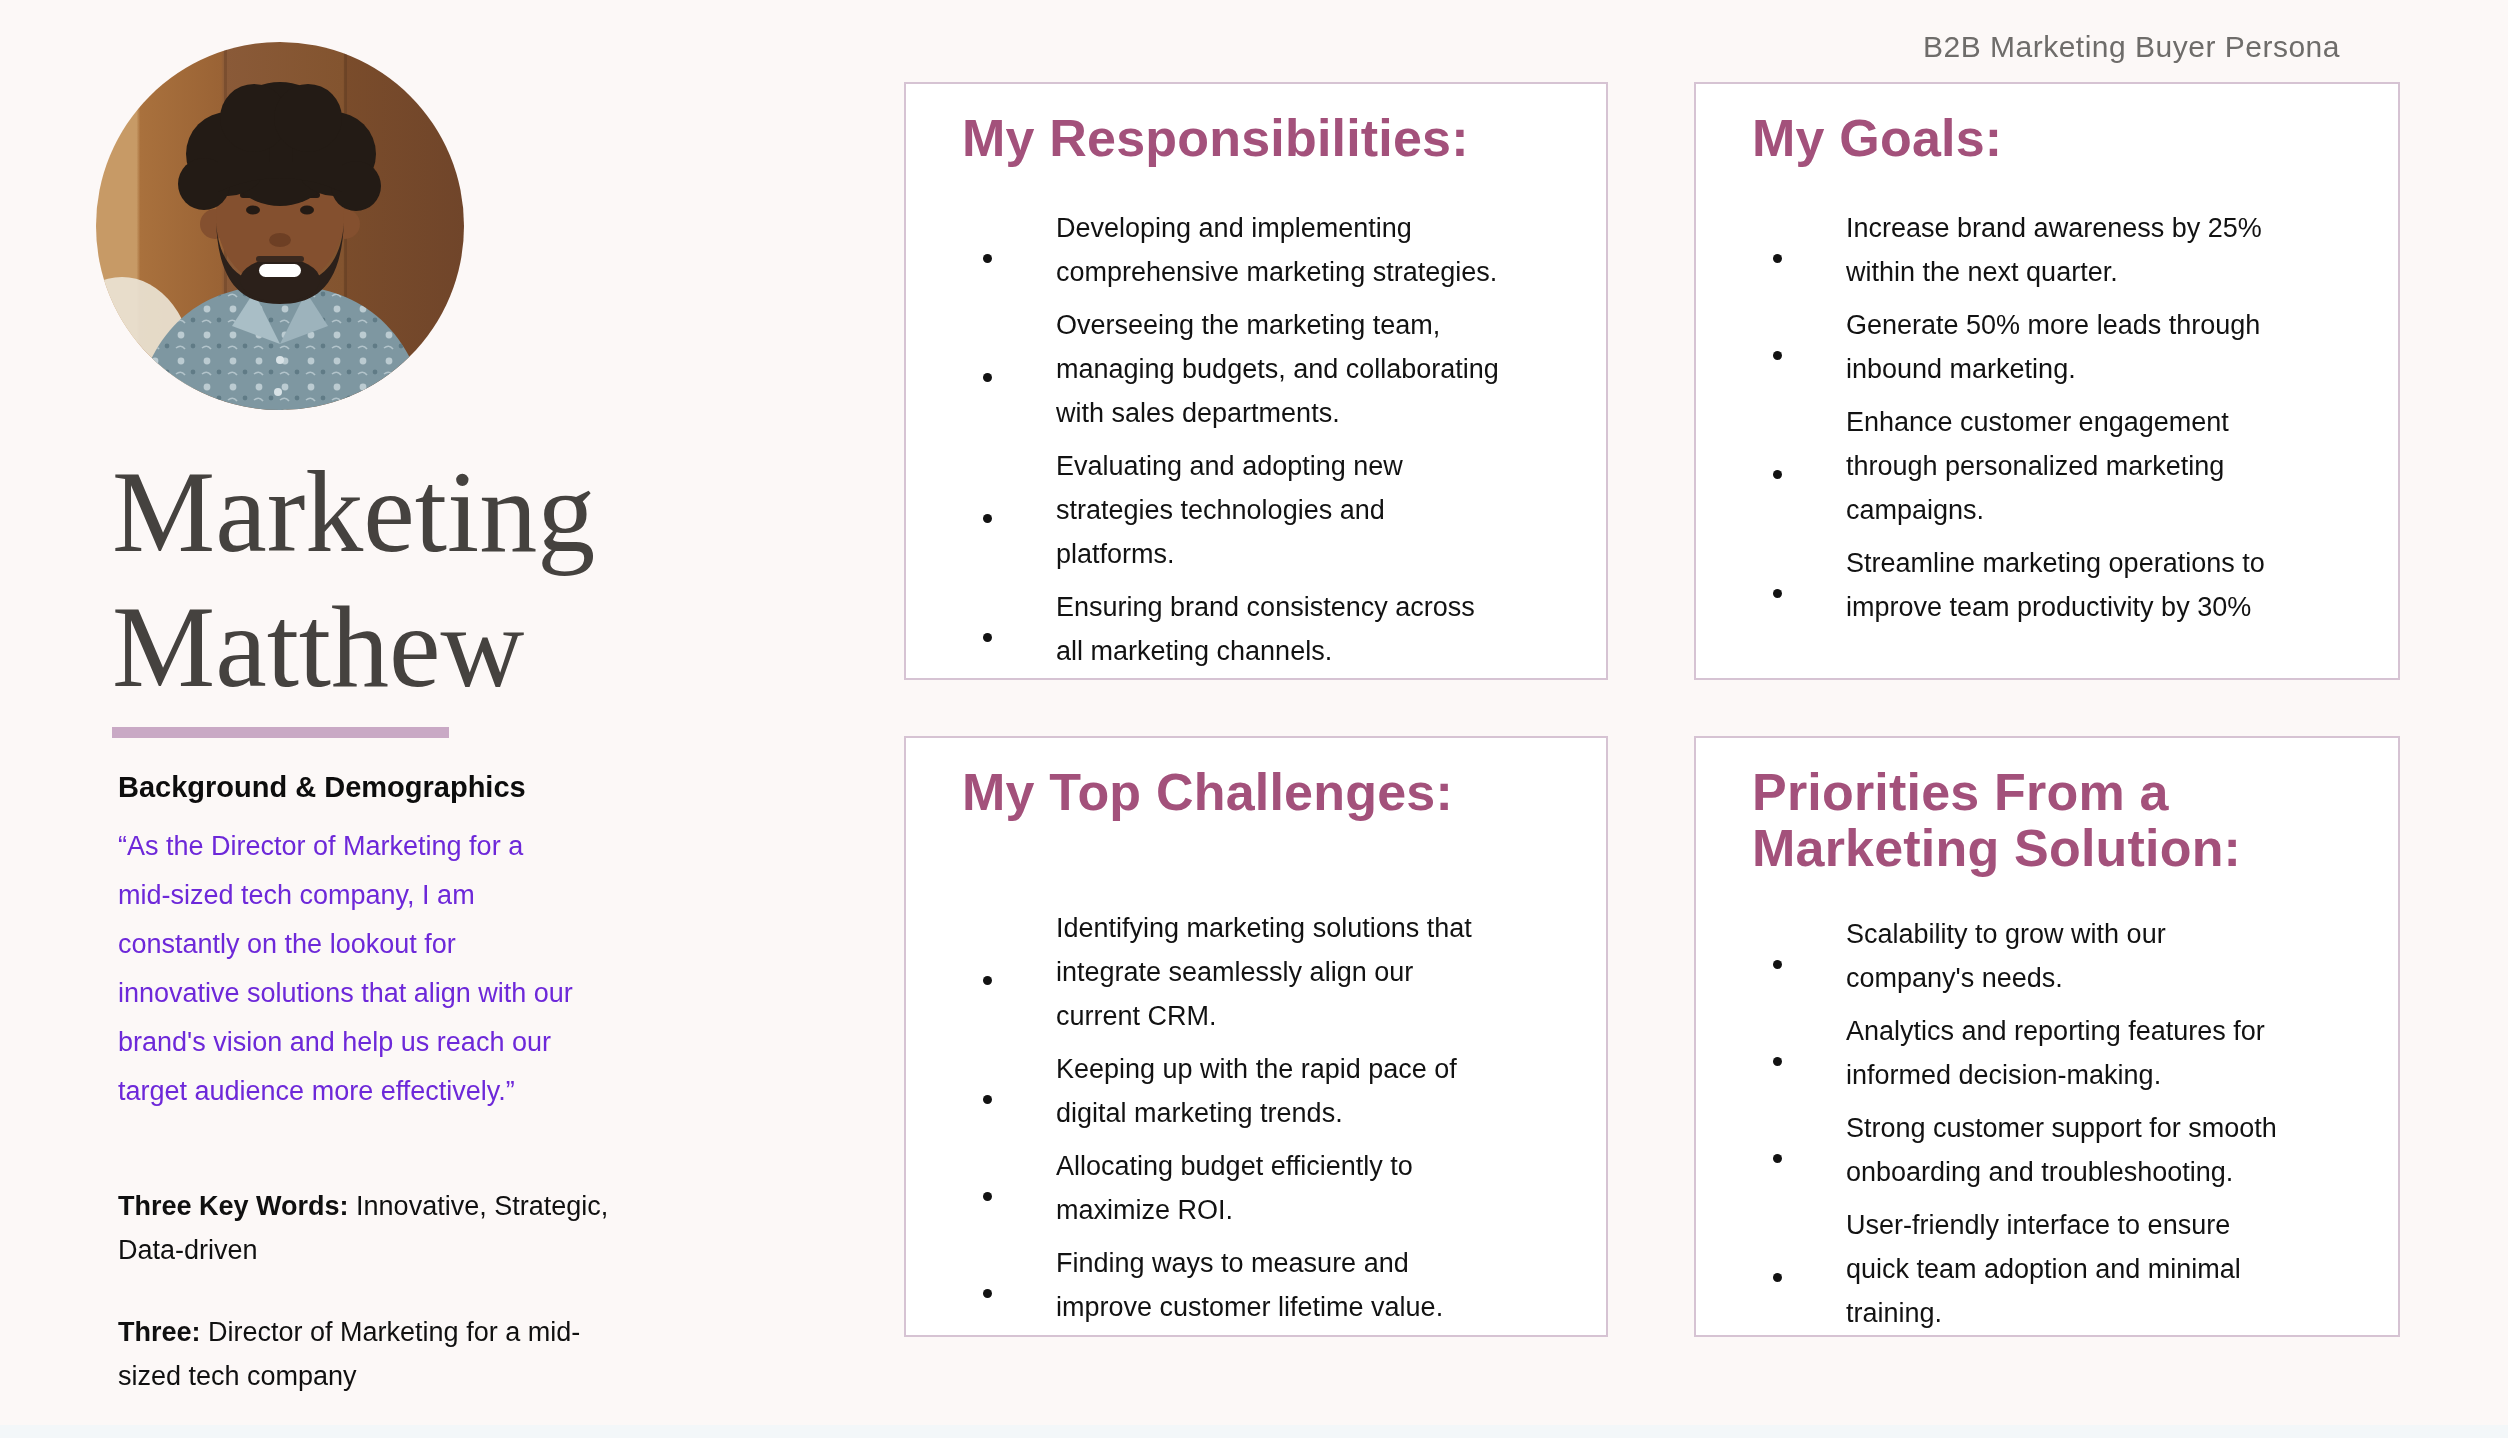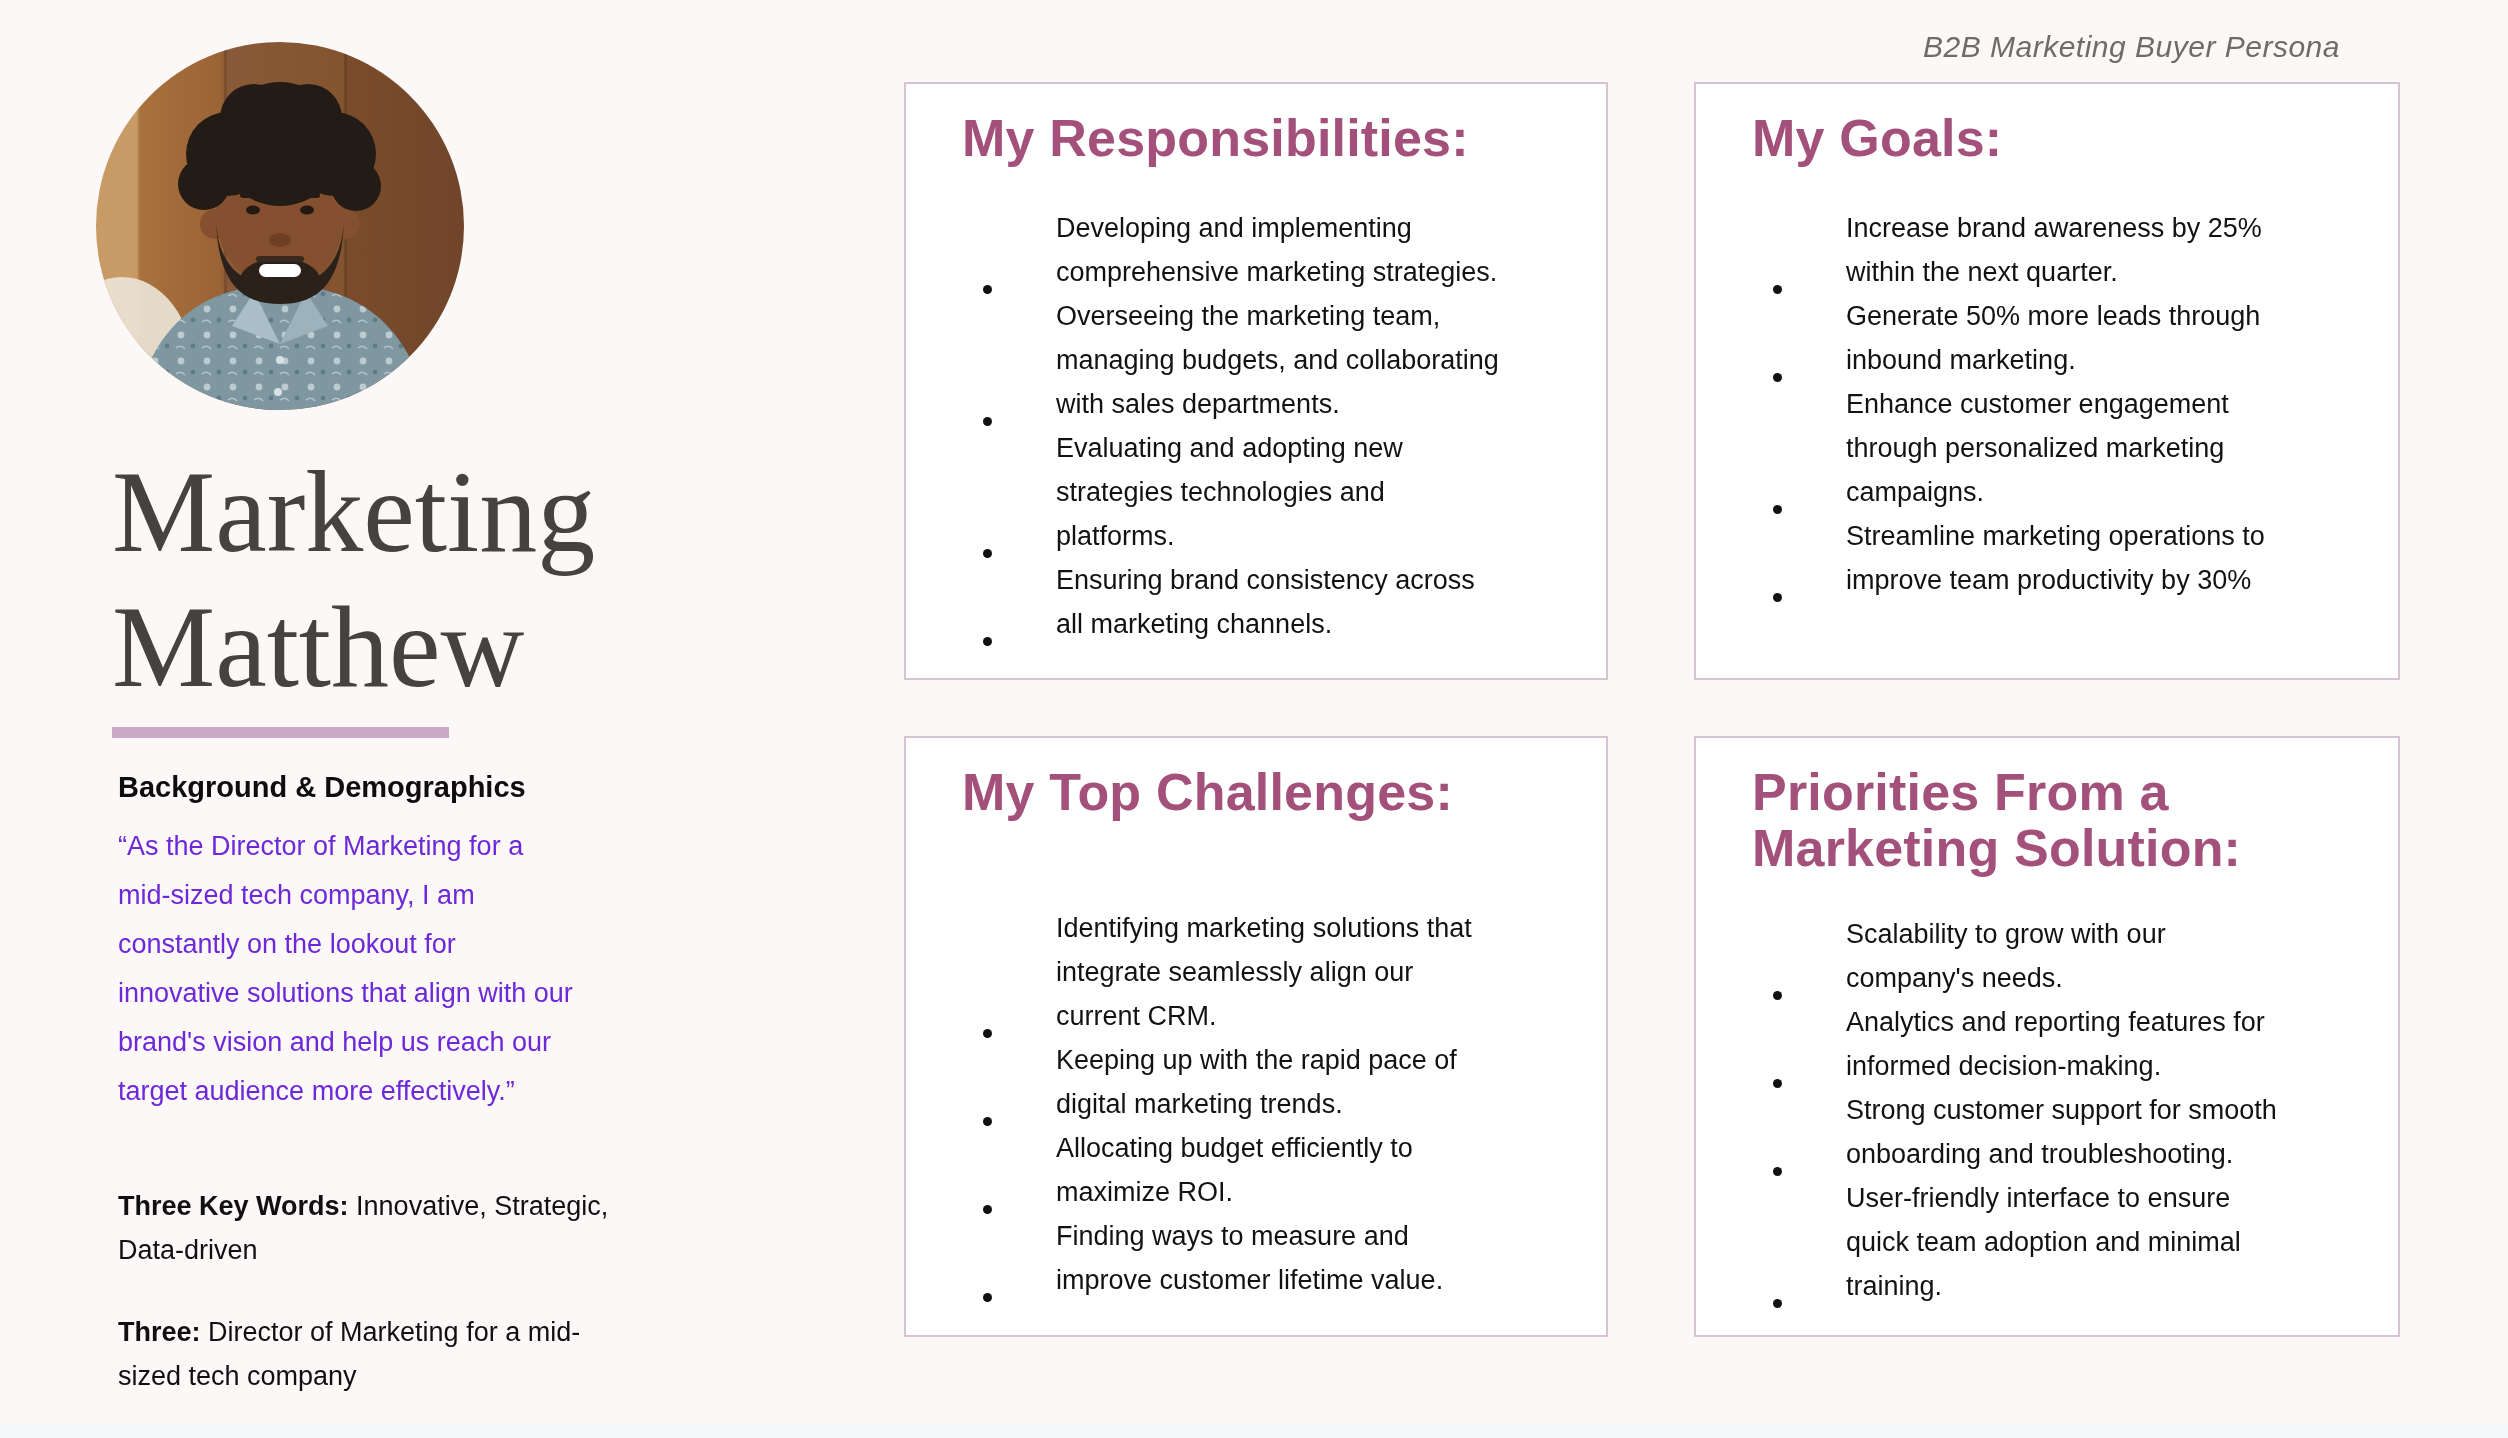--- a/index.html
+++ b/index.html
@@ -5,21 +5,21 @@
   html,body{margin:0;padding:0;}
   body{
     width:2508px;height:1438px;position:relative;overflow:hidden;
     background:#fcf8f7;
     font-family:"Liberation Sans", sans-serif;
     color:#111;
   }
   .bottom-strip{position:absolute;left:0;bottom:0;width:2508px;height:13px;background:#f3f7f9;}
   .watermark{
     position:absolute;top:30px;right:168px;
-    font-size:30px;font-style:italic;color:#6e6c6a;letter-spacing:.5px;
+    font-size:30px;color:#6e6c6a;letter-spacing:.5px;
   }
   
   .photo-wrap{
     position:absolute;left:96px;top:42px;width:368px;height:368px;
     border-radius:50%;overflow:hidden;
   }
   .photo-wrap svg{display:block;width:100%;height:100%;}
   .persona-name{
     position:absolute;left:112px;top:445px;width:640px;
     font-family:"Liberation Serif", serif;
@@ -50,21 +50,21 @@
   .card-3{left:904px;top:736px;width:704px;height:601px;}
   .card-4{left:1694px;top:736px;width:706px;height:601px;}
   .card-title{
     font-size:52px;font-weight:bold;line-height:56px;color:#a3517b;
     letter-spacing:.2px;
   }
   .card ul{margin:0;padding:0;list-style:none;}
   .card-1 ul,.card-2 ul{margin-top:40px;}
   .card-3 ul{margin-top:86px;}
   .card-4 ul{margin-top:36px;}
-  .card li{display:flex;align-items:flex-end;}
+  .card li{display:flex;align-items:center;margin-top:9px;}
   .bullet-dot{
     flex:0 0 9px;width:9px;height:9px;border-radius:50%;
     background:#121212;margin:17px 0 0 21px;
   }
   .li-text{width:448px;margin-left:64px;font-size:27px;line-height:44px;color:#121212;}
 </style>
 </head>
 <body>
 
 <div class="watermark">B2B Marketing Buyer Persona</div>

